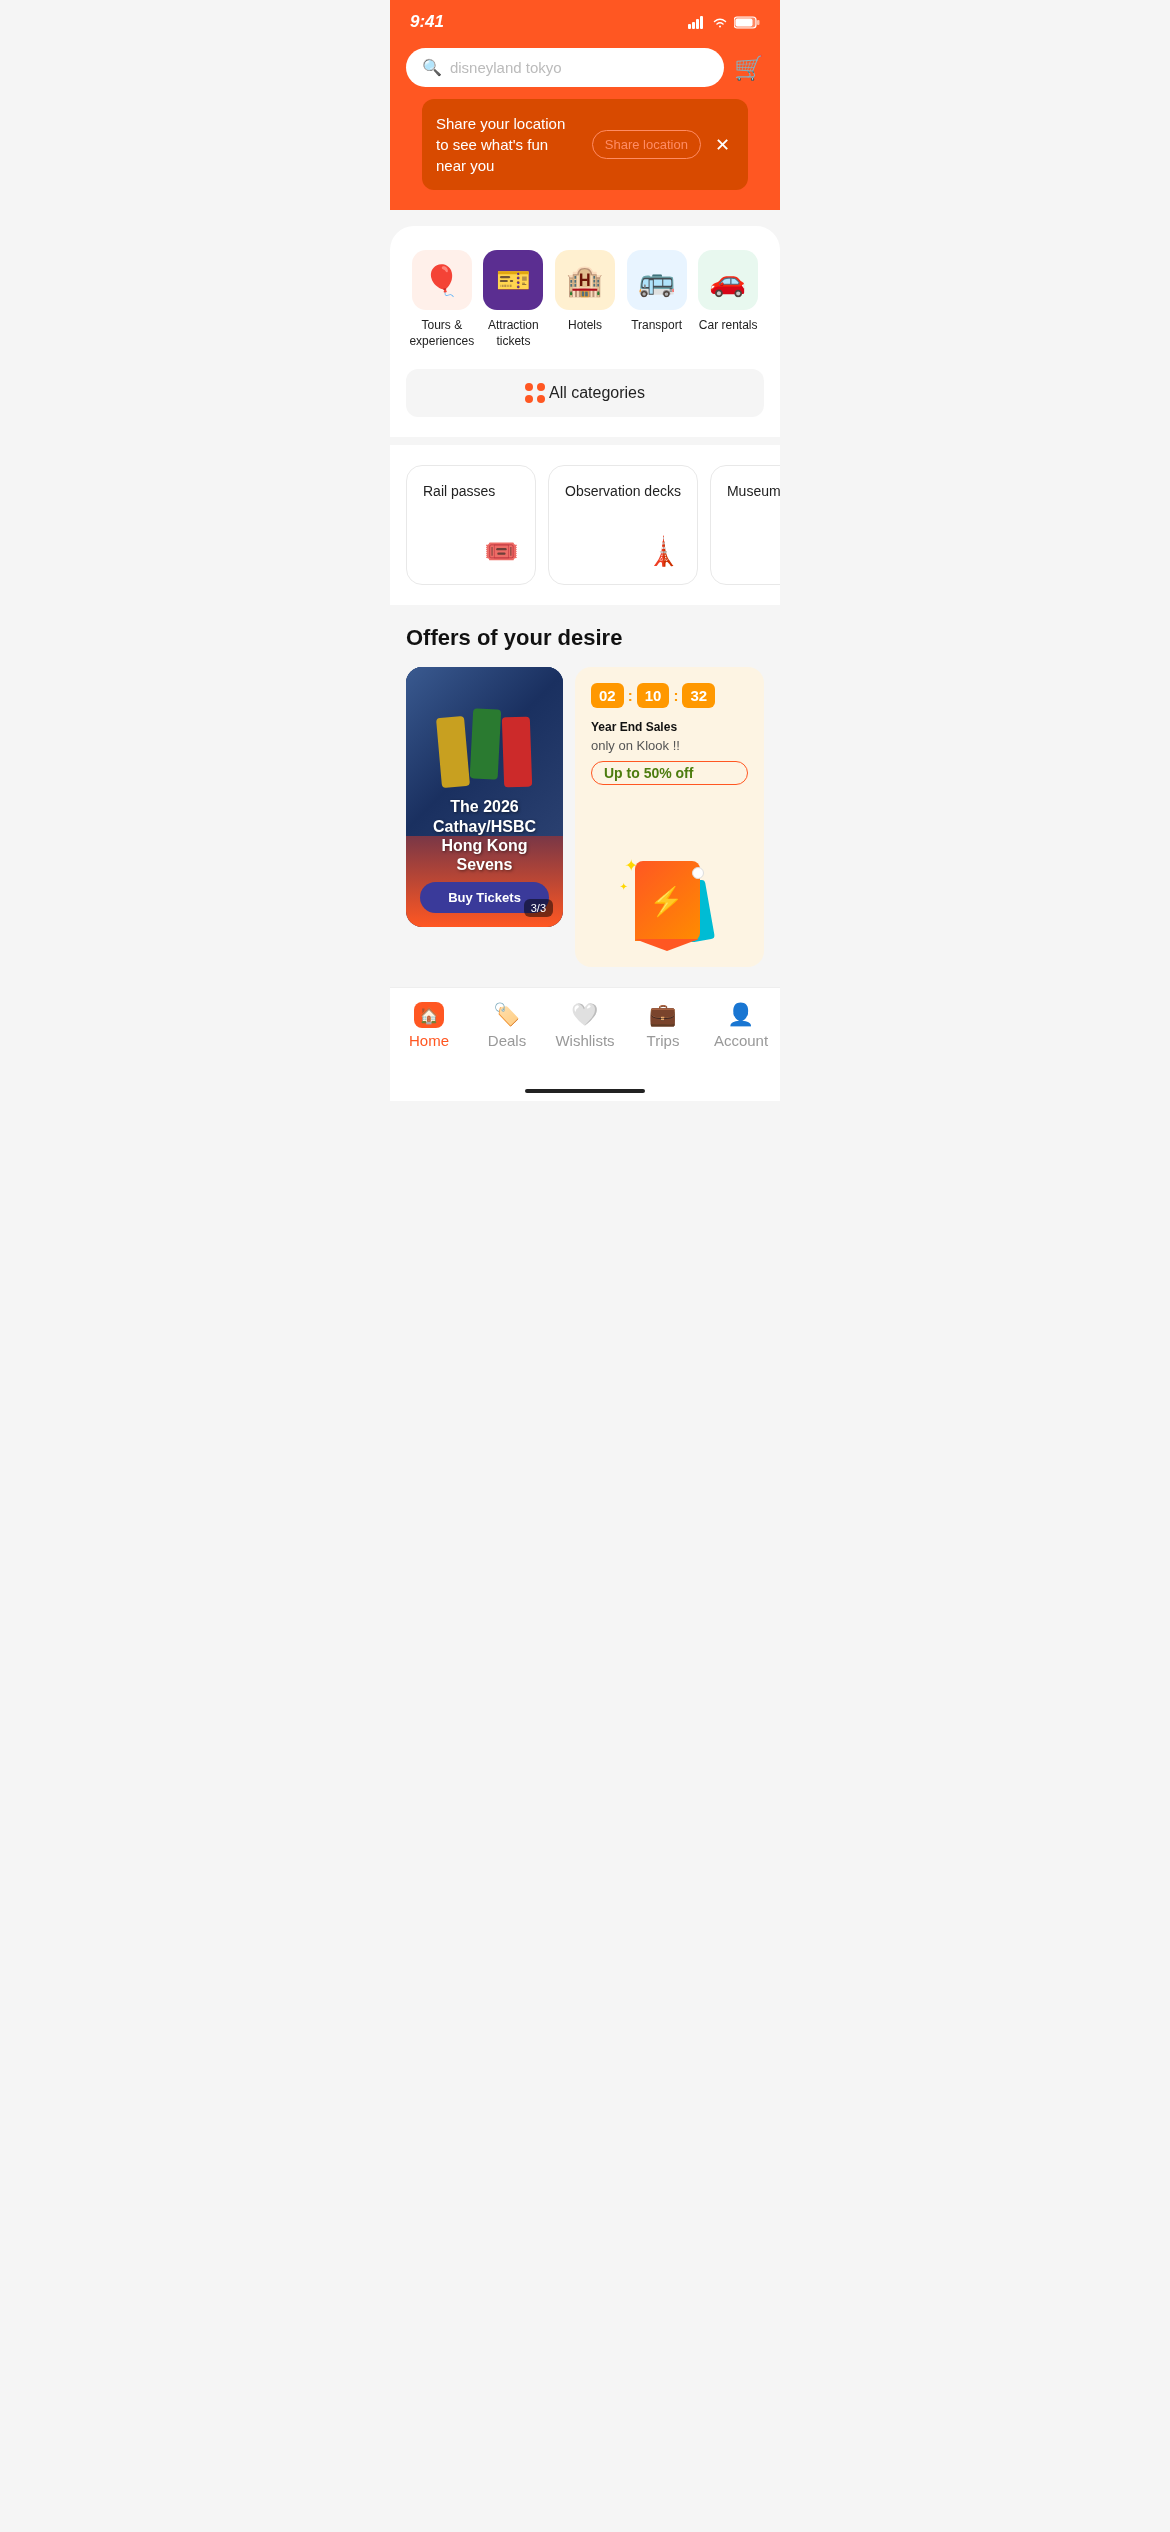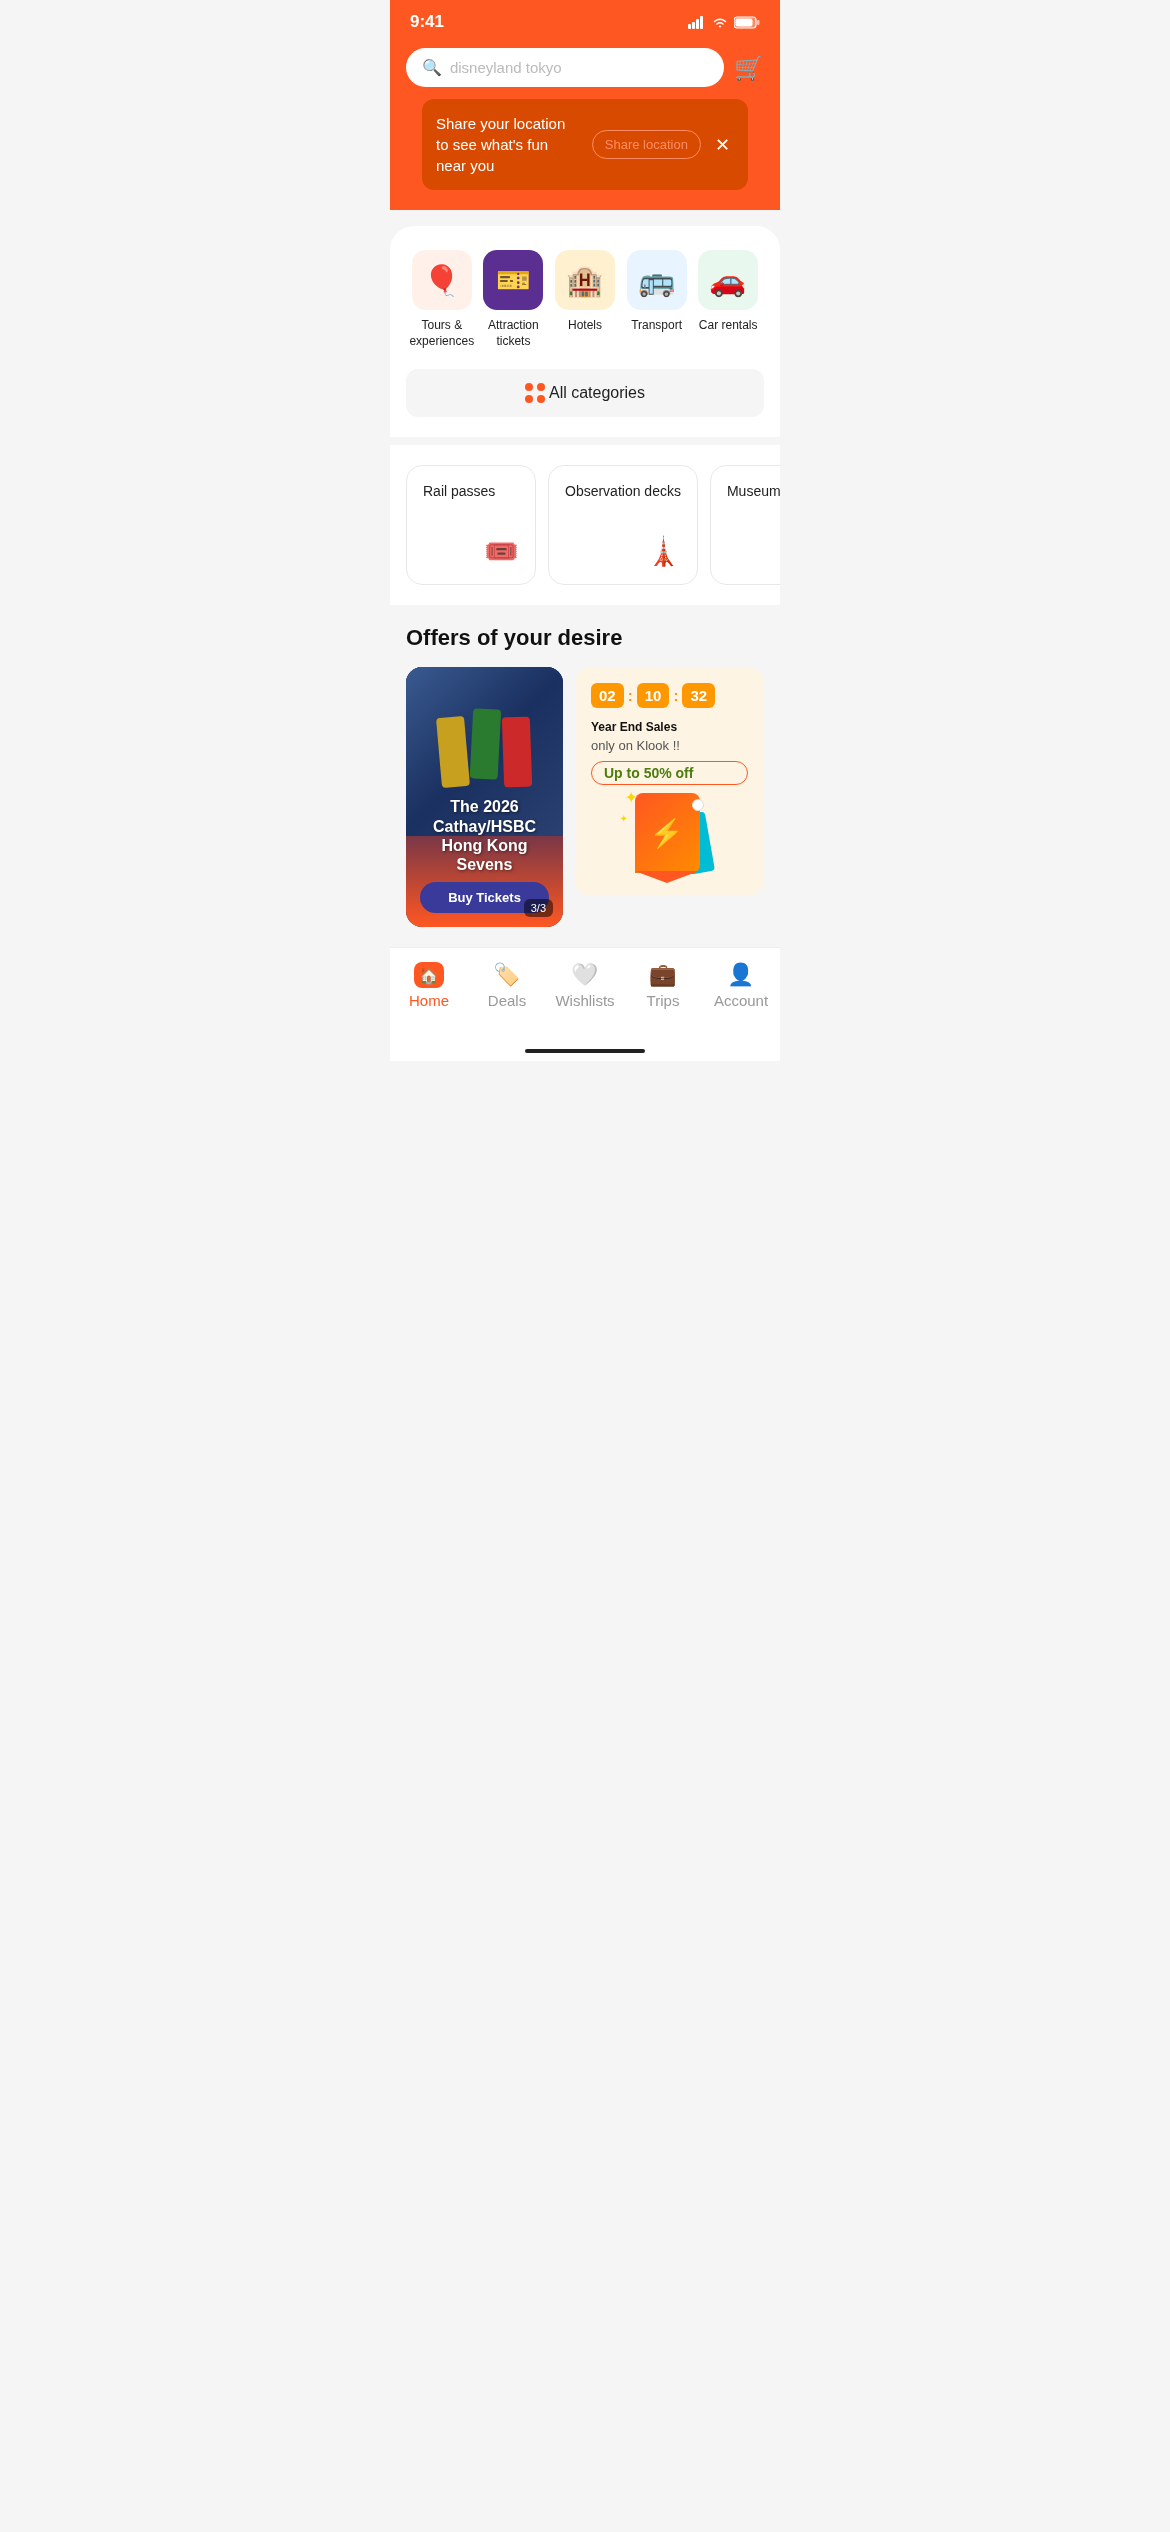--- a/index.html
+++ b/index.html
@@ -14,20 +14,21 @@
     }
 
     
     .status-bar {
       background: #FF5722;
       display: flex;
       justify-content: space-between;
       align-items: center;
       padding: 12px 20px 8px;
       color: white;
+      font-style: italic;
     }
     .status-time {
       font-size: 17px;
       font-weight: 600;
     }
     .status-icons {
       display: flex;
       align-items: center;
       gap: 6px;
     }
@@ -314,21 +315,21 @@
       padding: 2px 5px;
       font-size: 7px;
       color: white;
     }
 
     .offer-card-sale {
       flex: 1;
       border-radius: 16px;
       overflow: hidden;
       background: #FDF4E3;
-      height: 229px;
+      height: 300px;
       padding: 16px;
       display: flex;
       flex-direction: column;
     }
     .timer-row {
       display: flex;
       align-items: center;
       gap: 4px;
       margin-bottom: 12px;
     }

